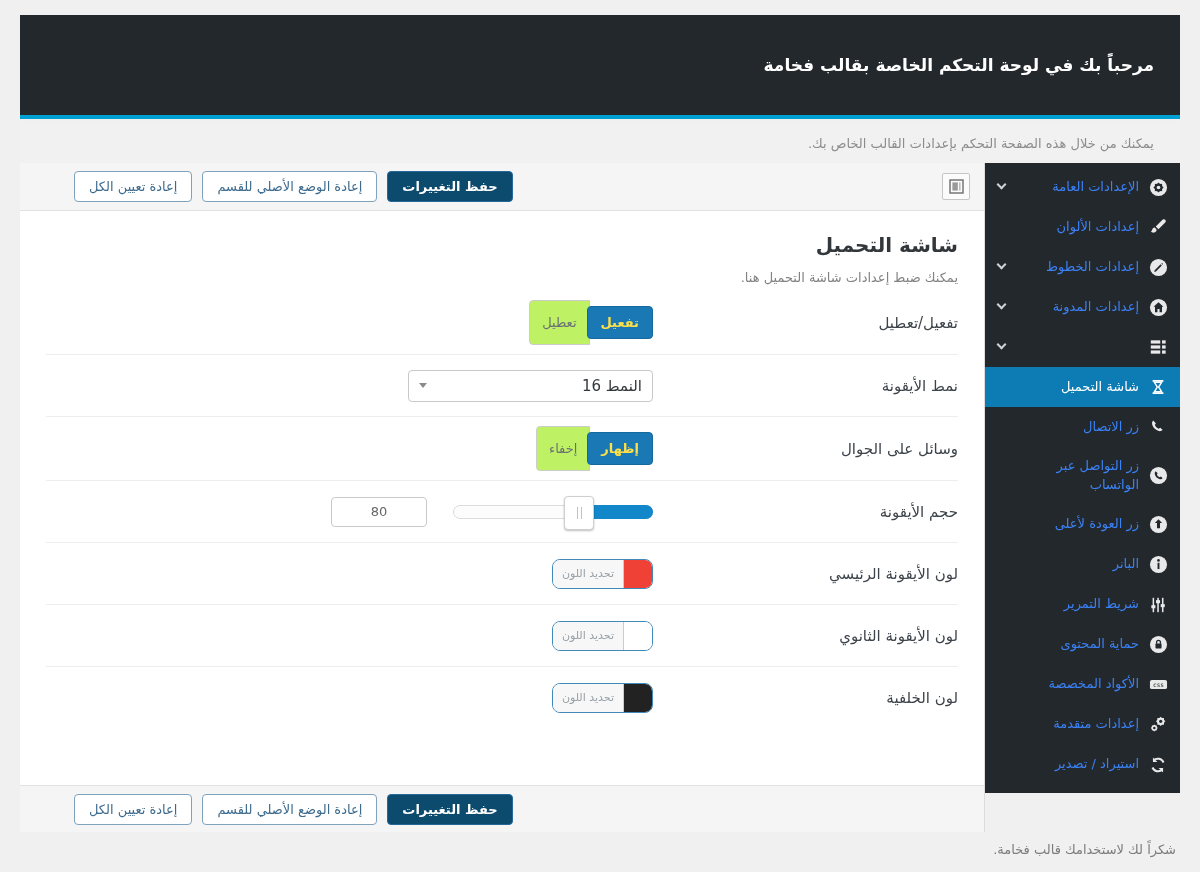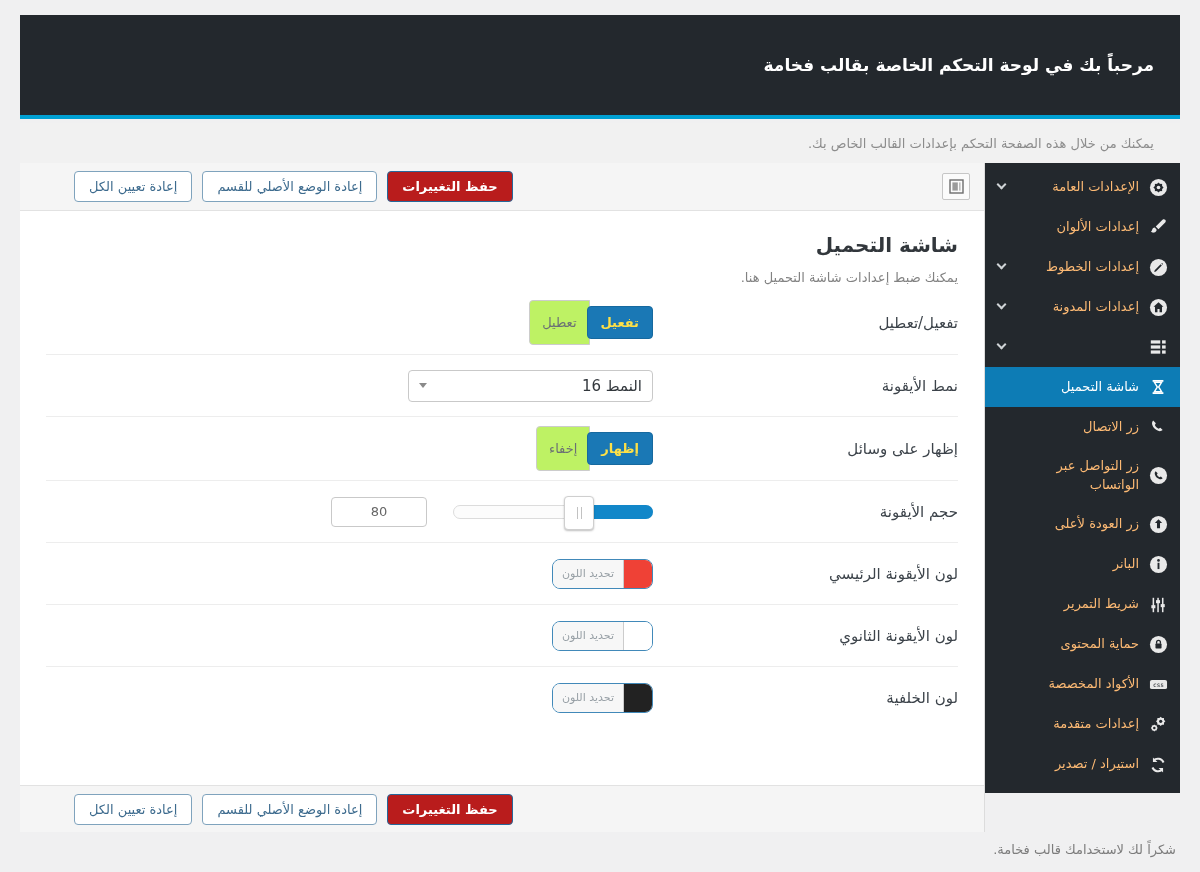--- a/index.html
+++ b/index.html
@@ -15,32 +15,32 @@
   .intro-bar{ position:absolute; top:123px; right:20px; left:20px; height:40px;
     background:#f1f1f1; display:flex; align-items:center; padding-right:26px;
     color:#8c8c8c; font-size:13px; }
   
   .panel{ position:absolute; top:163px; right:20px; left:20px; height:669px; display:flex; }
   
   .sidebar{ width:196px; flex:none; background:#f0f0f1; border-left:1px solid #dcdcdc;
     display:flex; flex-direction:column; }
   .nav{ background:#23282d; padding:4px 0 8px; }
   .nav-item{ position:relative; display:flex; align-items:center; gap:9px;
-    padding:10px 12px 10px 30px; color:#fdba74; font-size:13px; line-height:1.45; cursor:pointer; }
+    padding:10px 12px 10px 30px; color:#3b82f6; font-size:13px; line-height:1.45; cursor:pointer; }
   .nav-item .nicon{ flex:none; width:20px; height:20px; display:flex; align-items:center; justify-content:center; }
   .nav-item.active{ background:#0d7cb5; color:#fff; }
   .chev{ position:absolute; left:13px; top:50%; width:7px; height:7px; margin-top:-6px;
     border-left:2px solid #cfd3d6; border-bottom:2px solid #cfd3d6; transform:rotate(-45deg); }
   
   .content{ flex:1; min-width:0; display:flex; flex-direction:column; background:#fff; }
   .toolbar{ flex:none; height:48px; background:#f5f5f5; display:flex; align-items:center; padding:0 14px; }
   .toolbar.top{ border-bottom:1px solid #e2e2e2; }
   .toolbar.bottom{ height:47px; border-top:1px solid #e2e2e2; margin-top:auto; }
   .btn{ font-family:inherit; font-size:13px; border-radius:4px; padding:7px 14px; cursor:pointer; }
-  .btn-primary{ background:#b91c1c; border:1px solid #27689a; color:#fff; font-weight:bold; }
+  .btn-primary{ background:#0c4a6e; border:1px solid #27689a; color:#fff; font-weight:bold; }
   .btn-outline{ background:#fff; border:1px solid #7fa3bd; color:#3d6b8e;text-align:center; }
   .btn-row{ margin-right:auto; padding-left:40px; display:flex; gap:10px; }
   .screen-btn{ width:28px; height:27px; border:1px solid #c6c6c6; background:#fbfbfb; border-radius:2px;
     display:flex; align-items:center; justify-content:center; cursor:pointer; }
   
   .main{ flex:1; padding:0 26px; overflow:hidden; }
   .section-title{ font-size:20px; font-weight:600; color:#32373c; margin-top:22px; }
   .section-desc{ font-size:13px; color:#828282; margin:13px 0 6px; }
   .setting-row{ display:flex; align-items:center; min-height:62px; padding:9px 0; }
   .setting-row + .setting-row{ border-top:1px solid #ededed; }
@@ -315,21 +315,21 @@
         <div class="setting-label">نمط الأيقونة</div>
         <div class="setting-control">
           <div class="select">
             <span>النمط 16</span>
             <span class="caret"></span>
           </div>
         </div>
       </div>
 
       <div class="setting-row">
-        <div class="setting-label">إظهار على وسائل</div>
+        <div class="setting-label">وسائل على الجوال</div>
         <div class="setting-control">
           <div class="toggle">
             <button class="toggle-on">إظهار</button>
             <button class="toggle-off">إخفاء</button>
           </div>
         </div>
       </div>
 
       <div class="setting-row">
         <div class="setting-label">حجم الأيقونة</div>

